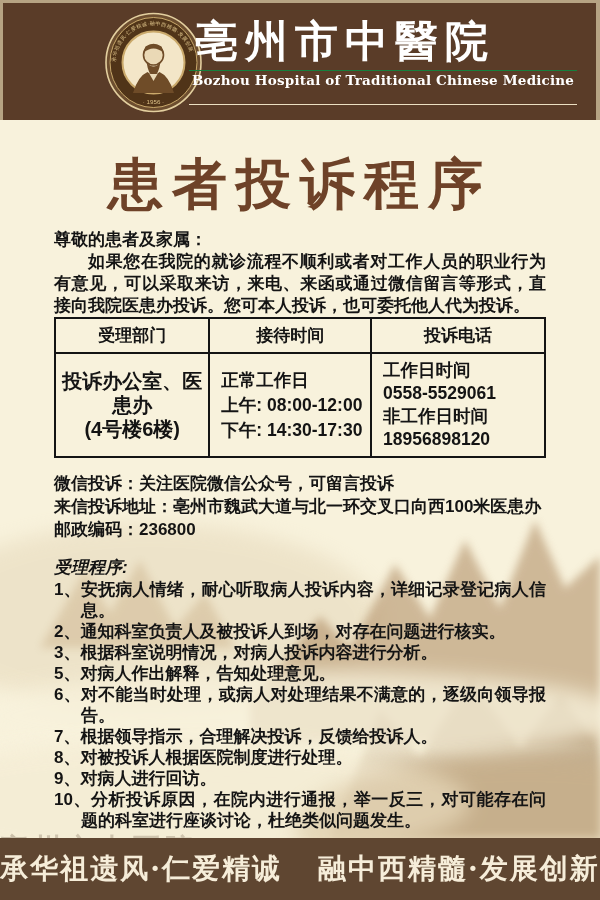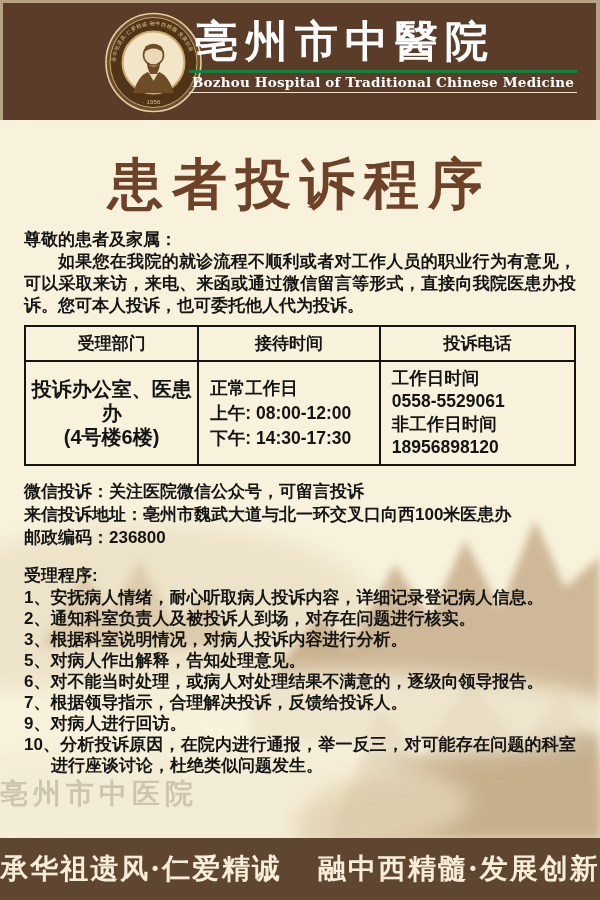--- a/index.html
+++ b/index.html
@@ -15,59 +15,59 @@
     background:#5a3c28;
     border-top:3px solid #b6a383; border-left:3px solid #b6a383; border-right:4px solid #b6a383;
   }
   .logo{ position:absolute; left:101px; top:9px; width:99px; height:101px; }
   .brand{ position:absolute; left:186px; top:12px; width:312px; text-align:center; }
   .brand-cn{
     font-family:"DejaVu Serif", serif; font-weight:bold; color:#ffffff;
     font-size:43px; letter-spacing:7px; line-height:1.25; white-space:nowrap;
   }
   .brand-en{
-    display:inline-block; margin-top:1px; padding:1px 3px 2px 3px;
-    border-top:3px solid #15803d; border-bottom:1px solid #ecdfc2;
+    display:inline-block; margin-top:1px; padding:1px 3px 16px 3px;
+    border-top:1px solid #15803d; border-bottom:1px solid #ecdfc2;
     font-family:"DejaVu Serif", serif; font-weight:bold; color:#ffffff;
     font-size:13.5px; white-space:nowrap; letter-spacing:.2px;
   }
   
   .content{
     position:absolute; top:120px; left:0; width:600px; height:718px;
     background:#f8f2dc; overflow:hidden;
   }
   .watermark{ position:absolute; left:0; bottom:0; width:600px; height:340px; z-index:1; }
-  .text-col{ position:relative; z-index:2; padding:0 24px; }
+  .text-col{ position:relative; z-index:2; padding:0 54px; }
   .title{
     margin-top:27px; text-align:center;
     font-family:"DejaVu Serif", serif; font-weight:bold;
     font-size:55px; line-height:1.35; letter-spacing:9px; color:#6e4228;
   }
   .greeting{ margin-top:8px; font-size:17px; font-weight:700; color:#141414; line-height:22px; }
   .intro{
     font-size:17px; font-weight:700; color:#141414; line-height:22px;
     text-indent:2em; text-align:justify;
   }
   
   table.complaint-table{
-    width:100%; margin-top:8px; border-collapse:collapse;
+    width:100%; border-collapse:collapse;
     color:#141414;
   }
   .complaint-table th, .complaint-table td{ border:2px solid #141414; }
   .complaint-table th{ font-size:17px; font-weight:700; padding:5px 0; text-align:center; }
   .complaint-table td{ vertical-align:middle; }
   td.cell-dept{ text-align:center; font-size:20px; font-weight:700; line-height:24px; padding:10px 2px; }
   td.cell-hours{ font-size:17.5px; font-weight:700; line-height:25px; padding:7px 4px 7px 11px; }
   td.cell-phone{ font-size:17.5px; font-weight:700; line-height:23px; padding:5px 2px 5px 11px; }
   
   .contact{ margin-top:14px; }
   .contact-line{ font-size:17px; font-weight:700; color:#141414; line-height:23px; }
   
   .procedure{ margin-top:16px; }
-  .procedure-heading{ font-size:17px; font-weight:700; color:#141414; line-height:22px; }
+  .procedure-heading{ font-size:17px; font-weight:700; color:#141414; line-height:22px;font-style:italic; }
   .procedure-item{
     font-size:17px; font-weight:700; color:#141414; line-height:21px;
     padding-left:27px; text-indent:-27px; text-align:justify;
   }
   
   .signature{
     padding-right:46px; margin-top:1px;
     font-family:"DejaVu Serif", serif; font-weight:bold;
     font-size:28px; letter-spacing:5px; color:#3f2a1a; line-height:34px;
   }
@@ -182,20 +182,21 @@
       </div>
 
       <div class="procedure">
         <div class="procedure-heading">受理程序:</div>
         <div class="procedure-item">1、安抚病人情绪，耐心听取病人投诉内容，详细记录登记病人信息。</div>
         <div class="procedure-item">2、通知科室负责人及被投诉人到场，对存在问题进行核实。</div>
         <div class="procedure-item">3、根据科室说明情况，对病人投诉内容进行分析。</div>
         <div class="procedure-item">5、对病人作出解释，告知处理意见。</div>
         <div class="procedure-item">6、对不能当时处理，或病人对处理结果不满意的，逐级向领导报告。</div>
         <div class="procedure-item">7、根据领导指示，合理解决投诉，反馈给投诉人。</div>
+        <div class="procedure-item">8、对被投诉人根据医院制度进行处理。</div>
         <div class="procedure-item">9、对病人进行回访。</div>
         <div class="procedure-item">10、分析投诉原因，在院内进行通报，举一反三，对可能存在问题的科室进行座谈讨论，杜绝类似问题发生。</div>
       </div>
 
     </div>
 
     <div class="signature">亳州市中医院</div>
   </div>
 
   <div class="footer">

